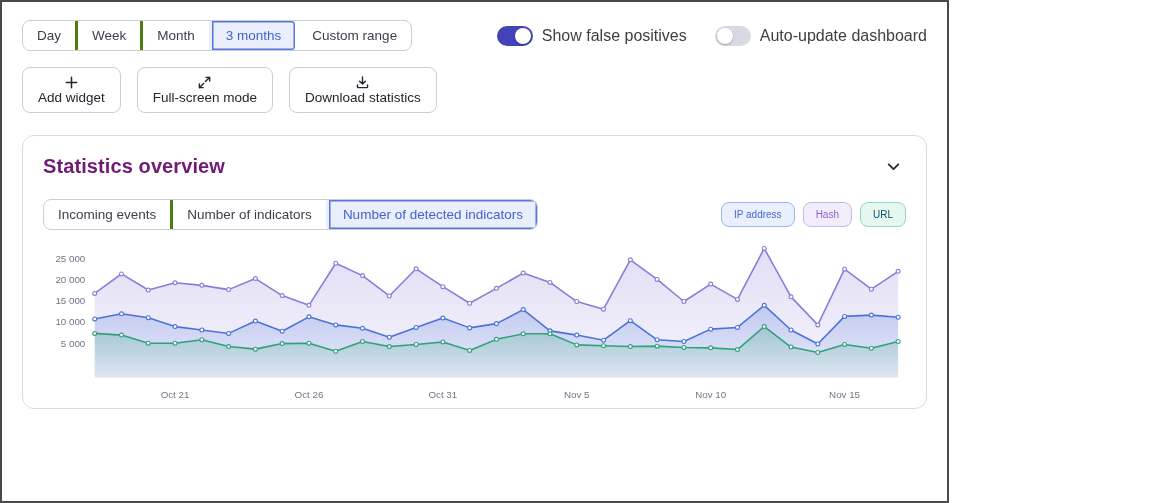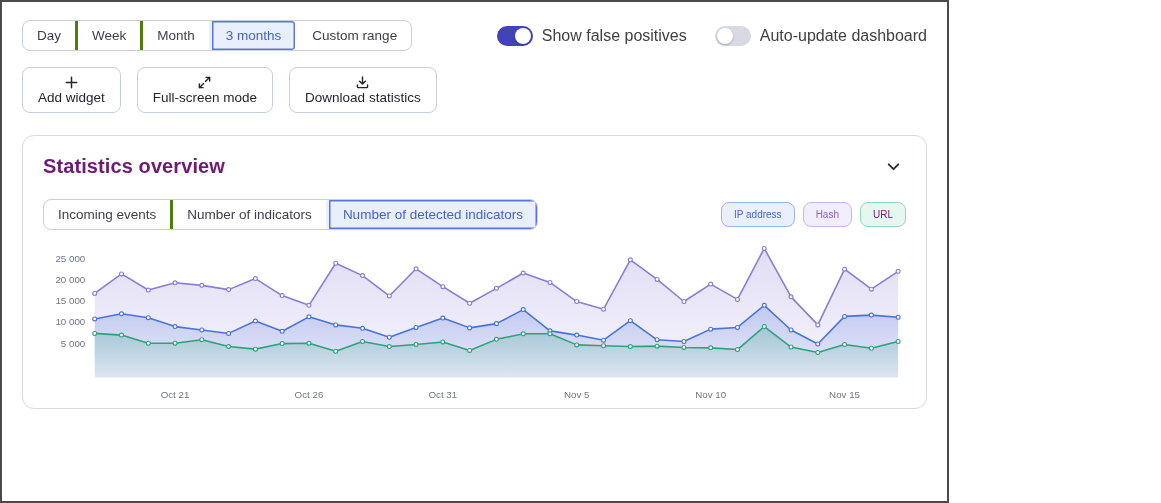--- a/index.html
+++ b/index.html
@@ -127,21 +127,21 @@
 
     <div class="card-tabs-row">
       <div class="segmented">
         <button>Incoming events</button>
         <button>Number of indicators</button>
         <button class="active">Number of detected indicators</button>
       </div>
       <div class="badges">
         <span class="badge" style="color: rgb(71, 105, 207); background: rgb(233, 239, 252); border-color: rgb(157, 180, 234);">IP address</span>
         <span class="badge" style="color: rgb(138, 100, 204); background: rgb(242, 237, 251); border-color: rgb(201, 182, 236);">Hash</span>
-        <span class="badge" style="color: #701a75; background: rgb(230, 247, 239); border-color: rgb(147, 217, 189);">URL</span>
+        <span class="badge" style="color: #0c4a6e; background: rgb(230, 247, 239); border-color: rgb(147, 217, 189);">URL</span>
       </div>
     </div>
 
     <div class="chart-wrap">
       <svg viewBox="0 0 1102 212">
           <defs>
             <linearGradient id="grad0" x1="0" y1="0" x2="0" y2="1">
               <stop offset="0" stop-color="#8b7bd8" stop-opacity="0.26"></stop>
               <stop offset="1" stop-color="#8b7bd8" stop-opacity="0.07"></stop>
             </linearGradient>

